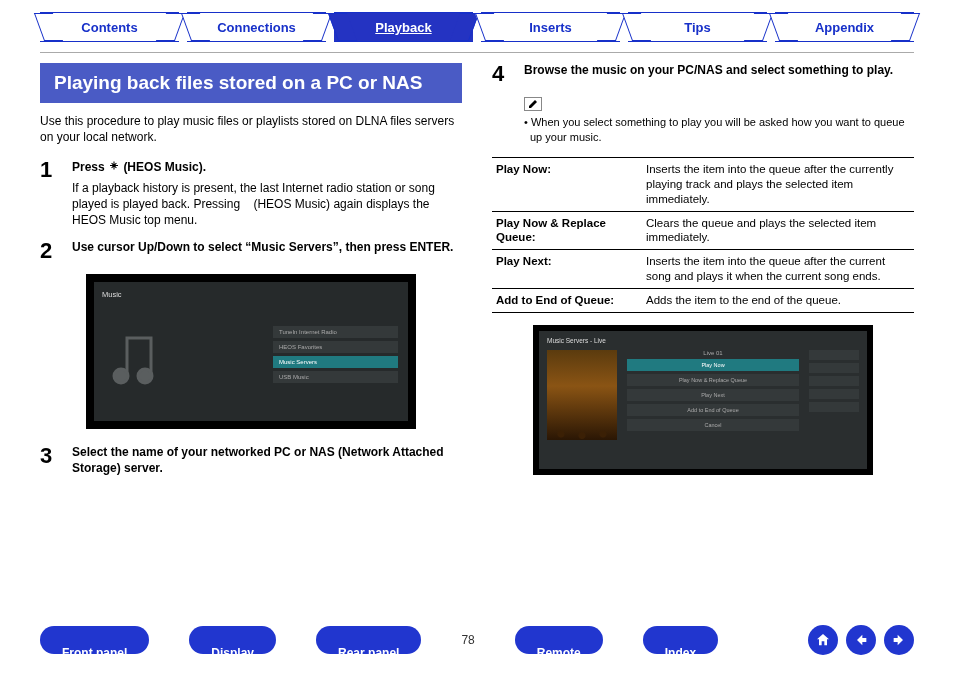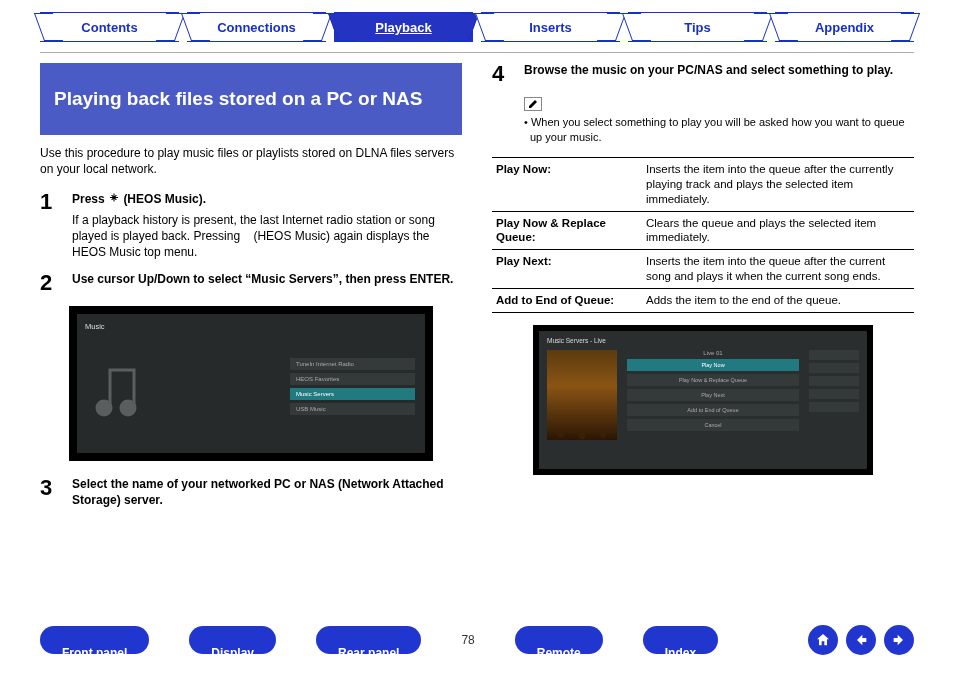--- a/index.html
+++ b/index.html
@@ -66,21 +66,21 @@
   .col {
     flex: 1;
     min-width: 0;
   }
 
   .section-title {
     background: #4a5bc5;
     color: #fff;
     font-size: 19px;
     font-weight: bold;
-    padding: 24px 14px;
+    padding: 8px 14px;
     line-height: 1.25;
     margin-bottom: 10px;
   }
   .intro {
     font-size: 12px;
     line-height: 1.35;
     margin-bottom: 14px;
   }
   .step {
     display: flex;
@@ -102,21 +102,21 @@
     line-height: 1.3;
   }
   .step-text {
     font-size: 12px;
     line-height: 1.35;
   }
 
   
   .shot {
     background: #000;
-    width: 364px;
+    width: 330px;
     height: 155px;
     margin: 10px auto 16px auto;
     position: relative;
     color: #eee;
     font-size: 7px;
     overflow: hidden;
   }
   .shot .inner {
     position: absolute;
     inset: 8px;

